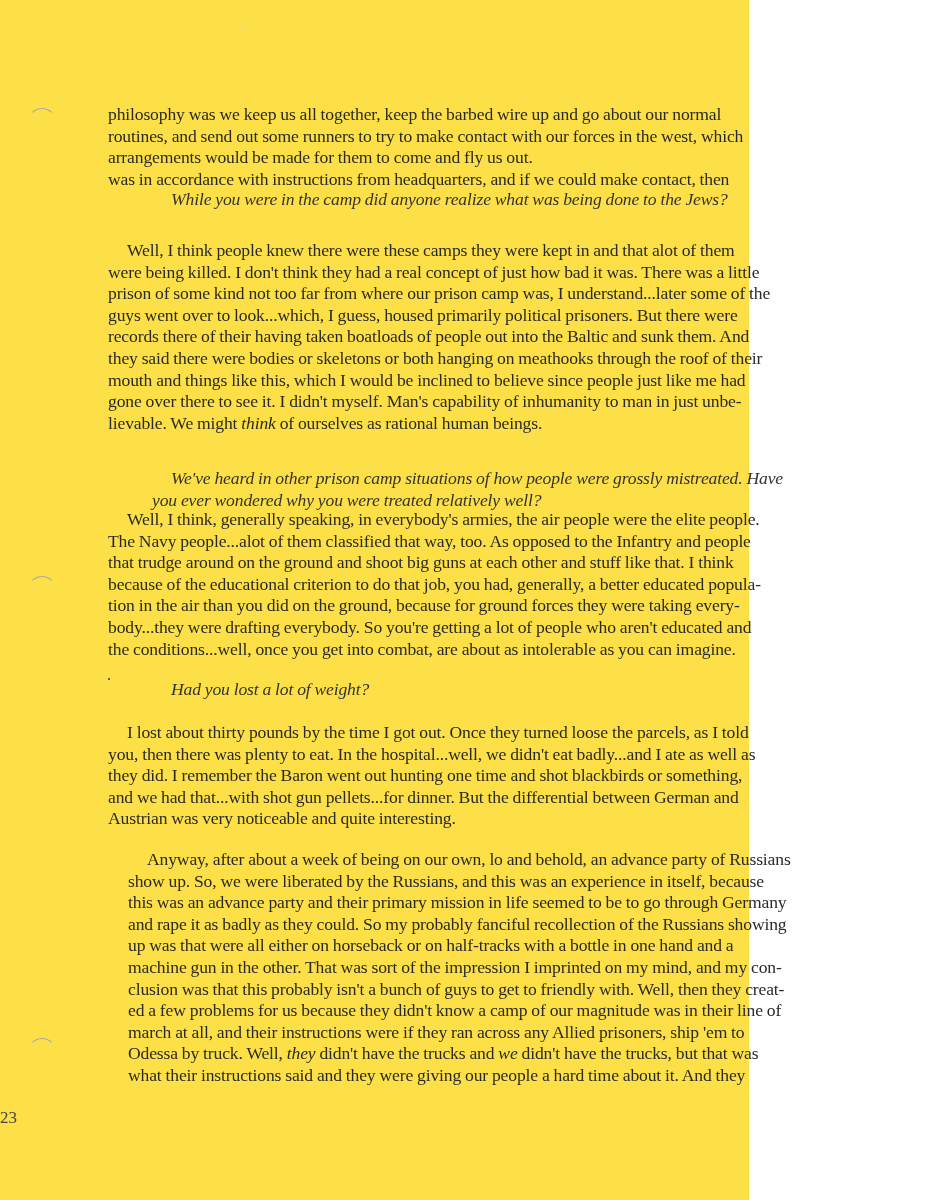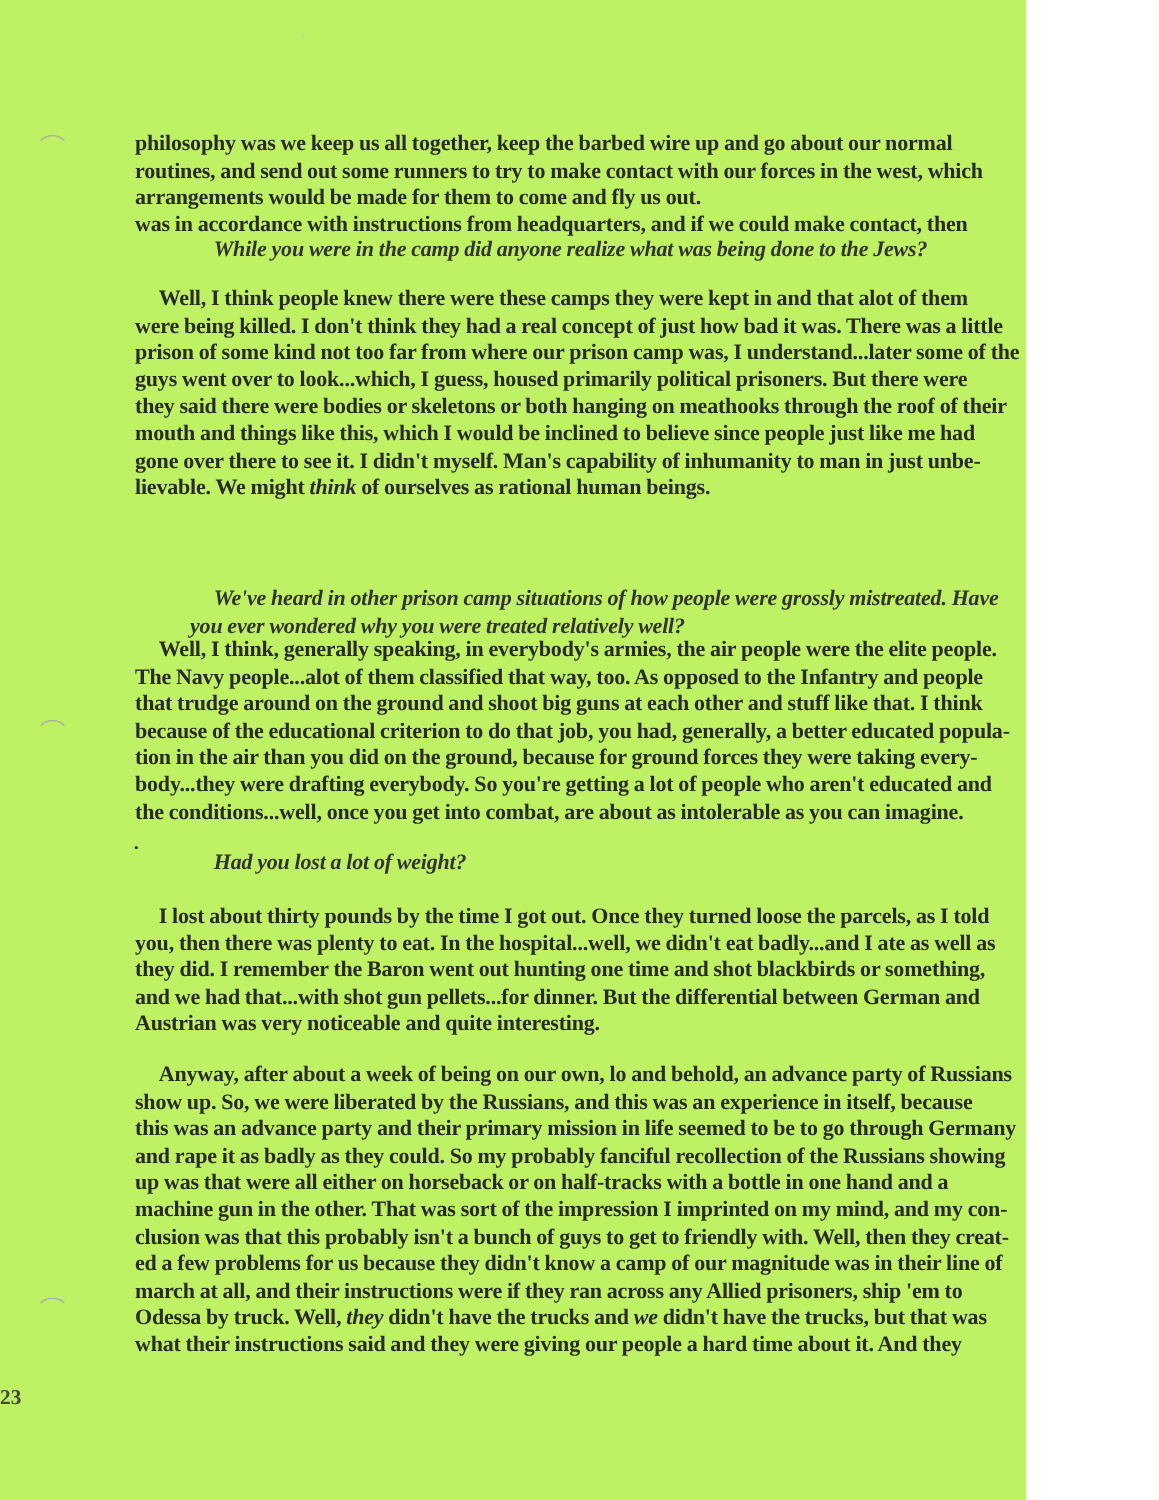--- a/index.html
+++ b/index.html
@@ -11,24 +11,23 @@
       width: 927px;
       height: 1200px;
       position: relative;
       overflow: hidden;
       font-family: "Liberation Serif", "DejaVu Serif", serif;
       color: #2a2a2a;
     }
     .page {
       position: absolute;
       left: 0; top: 0;
-      width: 821px;
+      width: 749px;
       height: 1200px;
-      background: #bef264;
-      font-weight: bold;
+      background: #fde047;
     }
     .hole {
       position: absolute;
       left: 28px;
       width: 26px;
       height: 26px;
       border-radius: 50%;
       border-top: 1.5px solid #a8a8a8;
       border-left: 1px solid transparent;
       border-right: 1px solid transparent;
@@ -91,25 +90,26 @@
   <div id="content">
       <div class="text-block" style="top: 104px;">
         <span class="line">philosophy was we keep us all together, keep the barbed wire up and go about our normal</span>
         <span class="line">routines, and send out some runners to try to make contact with our forces in the west, which</span>
         <span class="line">arrangements would be made for them to come and fly us out.</span>
         <span class="line">was in accordance with instructions from headquarters, and if we could make contact, then</span>
       </div>
       <div class="text-block q" style="top: 189px;">
         <span class="line indent">While you were in the camp did anyone realize what was being done to the Jews?</span>
       </div>
-      <div class="text-block" style="top: 228px;">
+      <div class="text-block" style="top: 240px;">
         <span class="line indent">Well, I think people knew there were these camps they were kept in and that alot of them</span>
         <span class="line">were being killed.  I don't think they had a real concept of just how bad it was.  There was a little</span>
         <span class="line">prison of some kind not too far from where our prison camp was, I understand...later some of the</span>
         <span class="line">guys went over to look...which, I guess, housed primarily political prisoners. But there were</span>
+        <span class="line">records there of their having taken boatloads of people out into the Baltic and sunk them.  And</span>
         <span class="line">they said there were bodies or skeletons or both hanging on meathooks through the roof of their</span>
         <span class="line">mouth and things like this, which I would be inclined to believe since people just like me had</span>
         <span class="line">gone over there to see it.  I didn't myself.  Man's capability of inhumanity to man in just unbe-</span>
         <span class="line"><span>lievable. We might </span><span style="font-style: italic;">think</span><span> of ourselves as rational human beings.</span></span>
       </div>
       <div class="text-block q" style="top: 468px;">
         <span class="line indent">We've heard in other prison camp situations of how people were grossly mistreated.  Have</span>
         <span class="line">you ever wondered why you were treated relatively well?</span>
       </div>
       <div class="text-block" style="top: 509px;">
@@ -124,21 +124,21 @@
       <div class="text-block q" style="top: 679px;">
         <span class="line indent">Had you lost a lot of weight?</span>
       </div>
       <div class="text-block" style="top: 722px;">
         <span class="line indent">I lost about thirty pounds by the time I got out. Once they turned loose the parcels, as I told</span>
         <span class="line">you, then there was plenty to eat.  In the hospital...well, we didn't eat badly...and I ate as well as</span>
         <span class="line">they did.  I remember the Baron went out hunting one time and shot blackbirds or something,</span>
         <span class="line">and we had that...with shot gun pellets...for dinner.  But the differential between German and</span>
         <span class="line">Austrian was very noticeable and quite interesting.</span>
       </div>
-      <div class="text-block" style="top: 849px;">
+      <div class="text-block" style="top: 849px; margin-left: 20px;">
         <span class="line indent">Anyway, after about a week of being on our own, lo and behold, an advance party of Russians</span>
         <span class="line">show up.  So, we were liberated by the Russians, and this was an experience in itself, because</span>
         <span class="line">this was an advance party and their primary mission in life seemed to be to go through Germany</span>
         <span class="line">and rape it as badly as they could.  So my probably fanciful recollection of the Russians showing</span>
         <span class="line">up was that were all either on horseback or on half-tracks with a bottle in one hand and a</span>
         <span class="line">machine gun in the other.  That was sort of the impression I imprinted on my mind, and my con-</span>
         <span class="line">clusion was that this probably isn't a bunch of guys to get to friendly with.  Well, then they creat-</span>
         <span class="line">ed a few problems for us because they didn't know a camp of our magnitude was in their line of</span>
         <span class="line">march at all, and their instructions were if they ran across any Allied prisoners, ship 'em to</span>
         <span class="line"><span>Odessa by truck.  Well, </span><span style="font-style: italic;">they</span><span> didn't have the trucks and </span><span style="font-style: italic;">we</span><span> didn't have the trucks, but that was</span></span>

